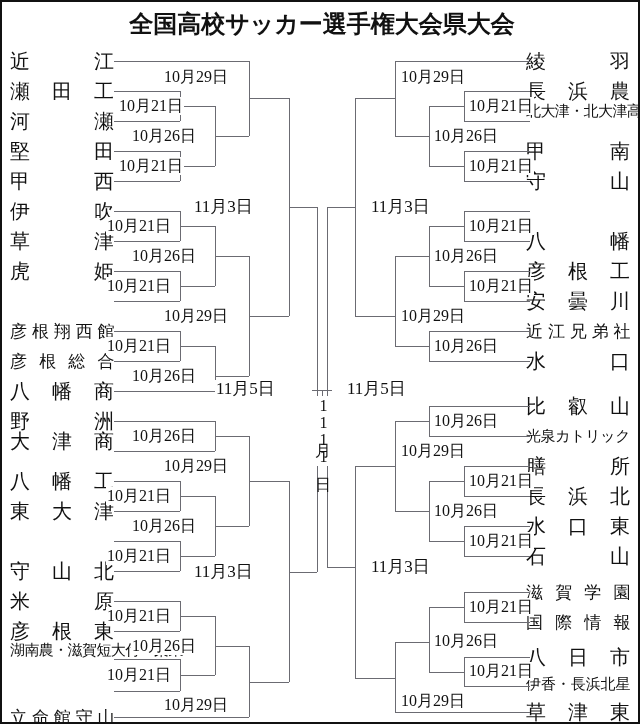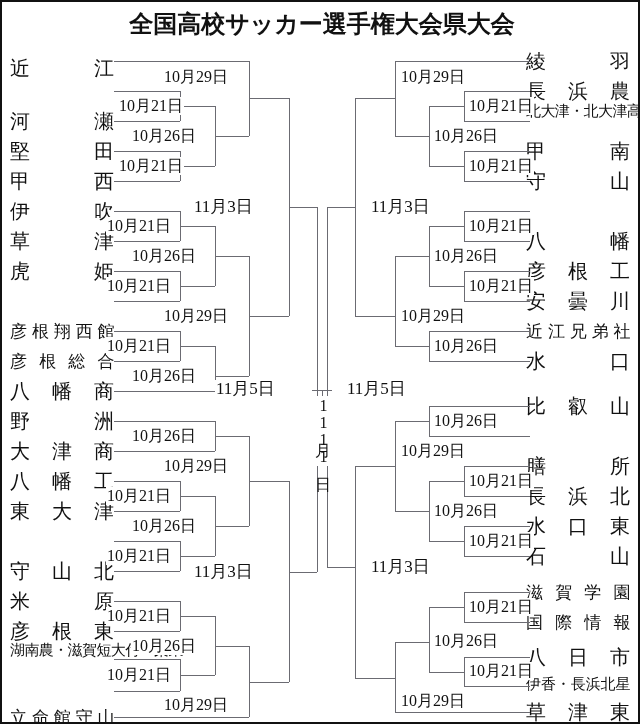--- a/index.html
+++ b/index.html
@@ -105,22 +105,25 @@
     padding:1px 0;
   }
 </style>
 </head>
 <body>
 
 <div id="page">
 
   <div id="title">全国高校サッカー選手権大会県大会</div>
 
-  <div class="team left" style="top:51px">
+  <div class="team left" style="top:44px">
       <span class="tx">近江</span>
+    </div>
+  <div class="team left" style="top:74px">
+      <span class="tx">瀬田工</span>
     </div>
   <div class="team left" style="top:104px">
       <span class="tx">河瀬</span>
     </div>
   <div class="team left" style="top:134px">
       <span class="tx">堅田</span>
     </div>
   <div class="team left" style="top:164px">
       <span class="tx">甲西</span>
     </div>
@@ -138,21 +141,21 @@
     </div>
   <div class="team left sq" style="top:344px">
       <span class="tx">彦根総合</span>
     </div>
   <div class="team left" style="top:374px">
       <span class="tx">八幡商</span>
     </div>
   <div class="team left" style="top:404px">
       <span class="tx">野洲</span>
     </div>
-  <div class="team left" style="top:434px">
+  <div class="team left" style="top:424px">
       <span class="tx">大津商</span>
     </div>
   <div class="team left" style="top:464px">
       <span class="tx">八幡工</span>
     </div>
   <div class="team left" style="top:494px">
       <span class="tx">東大津</span>
     </div>
   <div class="team left" style="top:554px">
       <span class="tx">守山北</span>
@@ -195,20 +198,23 @@
       <span class="tx">安曇川</span>
     </div>
   <div class="team right sq" style="top:314px">
       <span class="tx">近江兄弟社</span>
     </div>
   <div class="team right" style="top:344px">
       <span class="tx">水口</span>
     </div>
   <div class="team right" style="top:389px">
       <span class="tx">比叡山</span>
+    </div>
+  <div class="team right sq2" style="top:419px">
+      <span class="tx">光泉カトリック</span>
     </div>
   <div class="team right" style="top:449px">
       <span class="tx">膳所</span>
     </div>
   <div class="team right" style="top:479px">
       <span class="tx">長浜北</span>
     </div>
   <div class="team right" style="top:509px">
       <span class="tx">水口東</span>
     </div>

